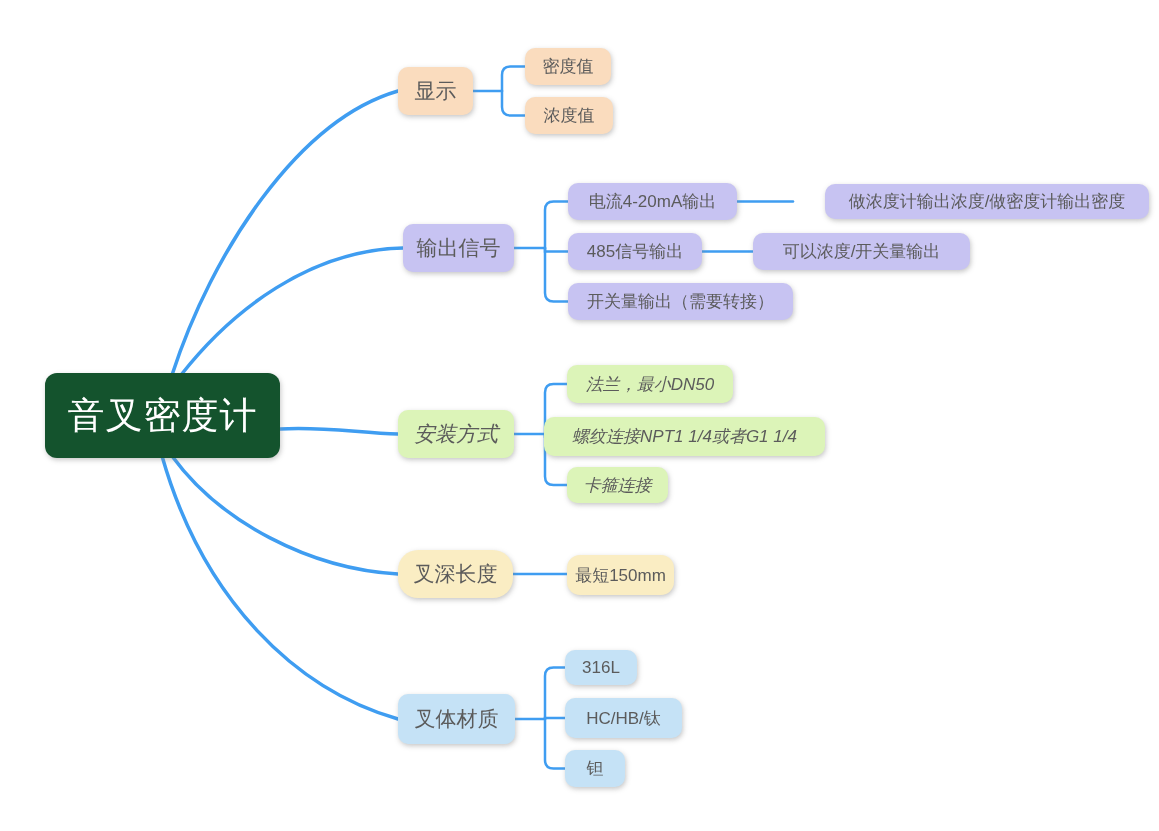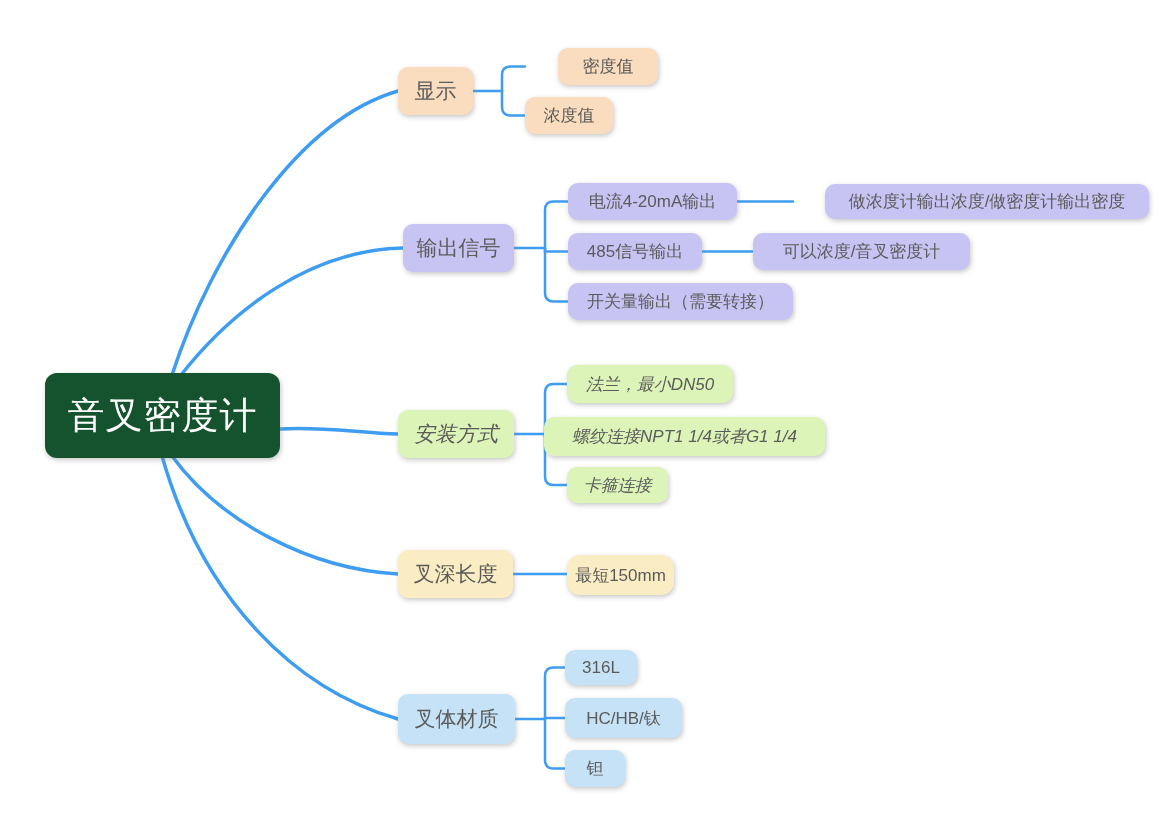--- a/index.html
+++ b/index.html
@@ -70,36 +70,36 @@
 
     <path class="sub" d="M 515 719 H 545"></path>
     <path class="sub" d="M 545 719 V 676 Q 545 667.5 553.5 667.5 H 565"></path>
     <path class="sub" d="M 545 719 V 718 H 565"></path>
     <path class="sub" d="M 545 719 V 760 Q 545 768.5 553.5 768.5 H 565"></path>
   </svg>
 
   <div class="node root" style="left:45px;top:373px;width:235px;height:85px;">音叉密度计</div>
 
   <div class="node lvl1 peach" style="left:398px;top:67px;width:75px;height:48px;">显示</div>
-  <div class="node lvl2 peach" style="left:525px;top:48px;width:100px;height:37px;margin-left:33px;">密度值</div>
+  <div class="node lvl2 peach" style="left:525px;top:48px;width:86px;height:37px;">密度值</div>
   <div class="node lvl2 peach" style="left:525px;top:97px;width:88px;height:37px;">浓度值</div>
 
   <div class="node lvl1 purple" style="left:403px;top:224px;width:111px;height:48px;">输出信号</div>
   <div class="node lvl2 purple" style="left:568px;top:183px;width:169px;height:37px;border-radius:10px;">电流4-20mA输出</div>
   <div class="node lvl2 purple" style="left:793px;top:184px;width:324px;height:35px;margin-left:32px;">做浓度计输出浓度/做密度计输出密度</div>
   <div class="node lvl2 purple" style="left:568px;top:233px;width:134px;height:37px;">485信号输出</div>
-  <div class="node lvl2 purple" style="left:753px;top:233px;width:217px;height:37px;">可以浓度/音叉密度计</div>
+  <div class="node lvl2 purple" style="left:753px;top:233px;width:217px;height:37px;">可以浓度/开关量输出</div>
   <div class="node lvl1 green" style="left:398px;top:410px;width:116px;height:48px;">安装方式</div>
 
   <div class="node lvl2 purple" style="left:568px;top:283px;width:225px;height:37px;">开关量输出（需要转接）</div>
   <div class="node lvl2 green" style="left:567px;top:365px;width:166px;height:38px;">法兰，最小DN50</div>
   <div class="node lvl2 green" style="left:544px;top:417px;width:281px;height:39px;">螺纹连接NPT1 1/4或者G1 1/4</div>
   <div class="node lvl2 green" style="left:567px;top:467px;width:101px;height:36px;">卡箍连接</div>
 
-  <div class="node lvl1 yellow" style="left:398px;top:550px;width:115px;height:48px;">叉深长度</div>
+  <div class="node lvl1 yellow" style="left:398px;top:550px;width:115px;height:48px;border-radius:20px;">叉深长度</div>
   <div class="node lvl2 yellow" style="left:567px;top:555px;width:107px;height:40px;border-radius:13px;">最短150mm</div>
 
   <div class="node lvl1 blue" style="left:398px;top:694px;width:117px;height:50px;">叉体材质</div>
   <div class="node lvl2 blue" style="left:565px;top:650px;width:72px;height:35px;">316L</div>
   <div class="node lvl2 blue" style="left:565px;top:698px;width:117px;height:40px;">HC/HB/钛</div>
   <div class="node lvl2 blue" style="left:565px;top:750px;width:60px;height:37px;">钽</div>
 
 </div>
 
 </body></html>

